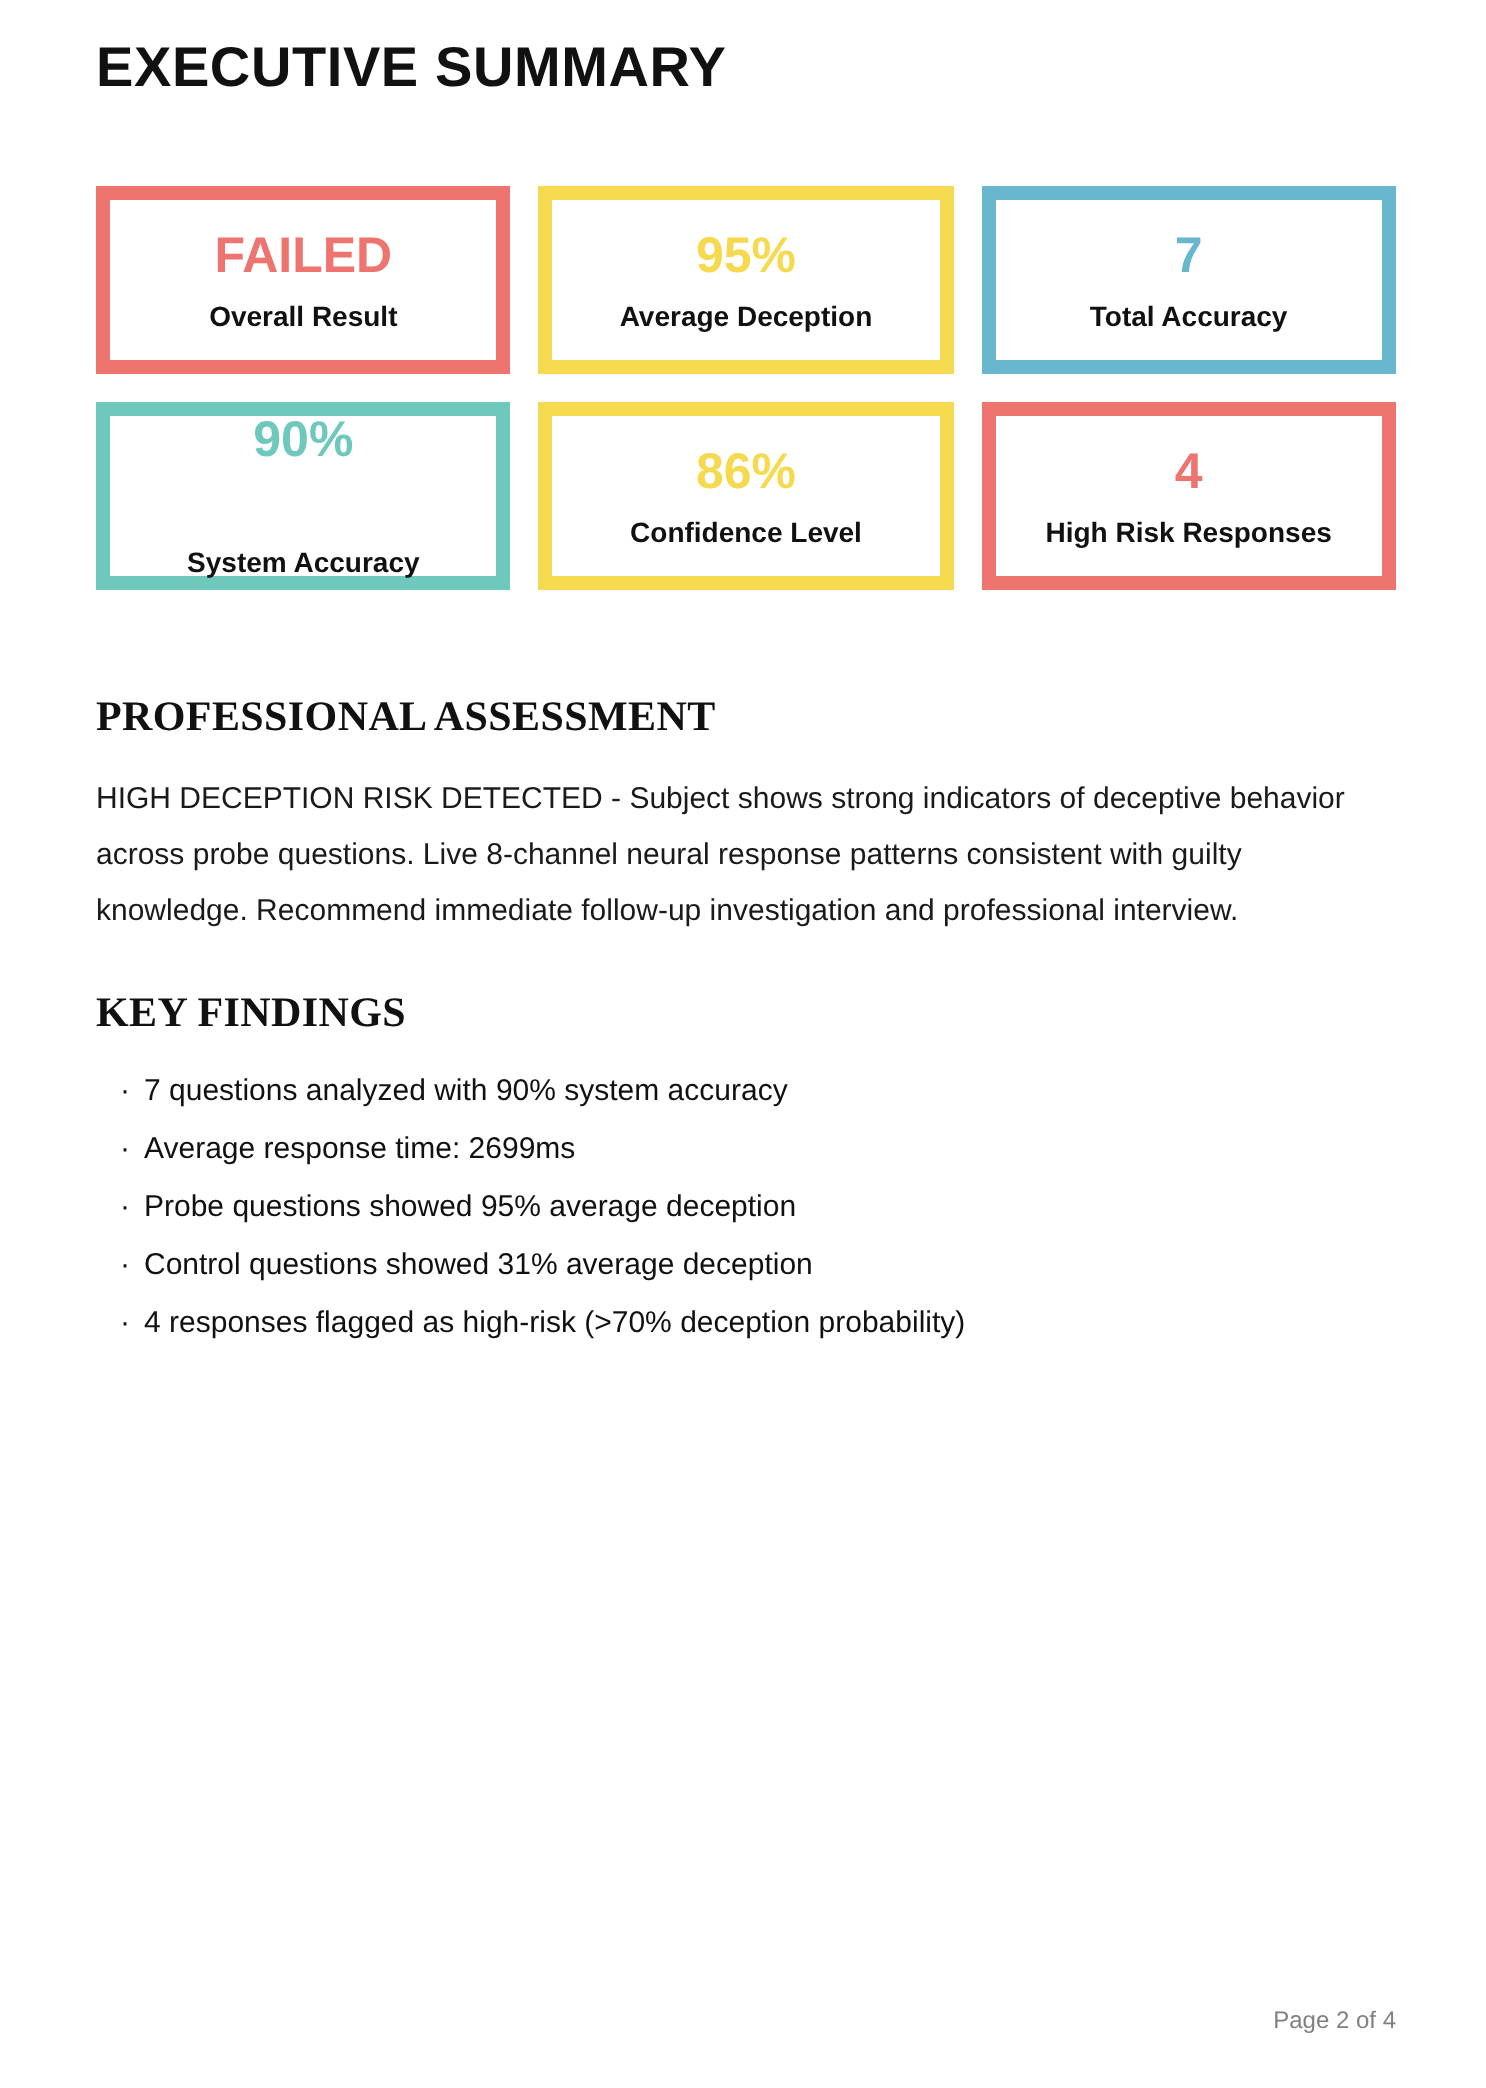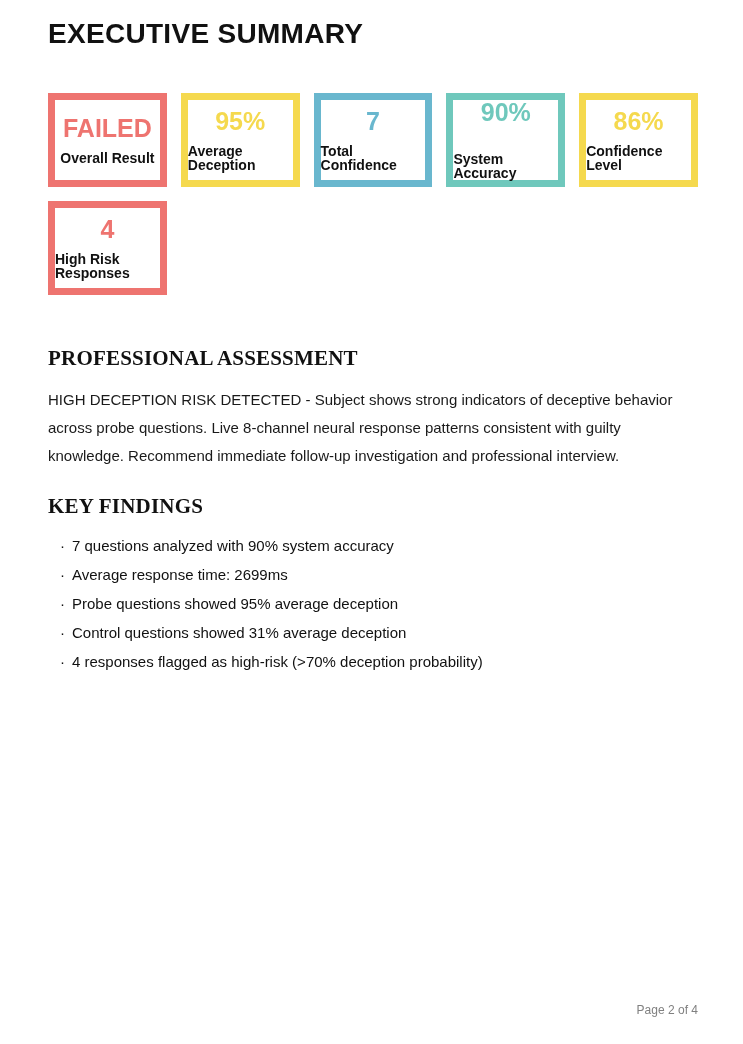--- a/index.html
+++ b/index.html
@@ -20,21 +20,21 @@
   .page-title {
     font-size: 28px;
     font-weight: bold;
     color: #111111;
     margin: 0;
     line-height: 1;
     letter-spacing: 0.3px;
   }
   .cards-grid {
     display: grid;
-    grid-template-columns: repeat(5, 1fr);
+    grid-template-columns: repeat(3, 1fr);
     gap: 14px;
     margin-top: 45px;
   }
   .stat-card {
     height: 94px;
     border: 7px solid #cccccc; 
     background: #ffffff;
     display: flex;
     flex-direction: column;
     align-items: center;
@@ -106,21 +106,21 @@
       <div class="stat-label">Overall Result</div>
     </div>
 
     <div class="stat-card" style="border-color: rgb(245, 217, 78);">
       <div class="stat-value" style="color: rgb(245, 217, 78);">95%</div>
       <div class="stat-label">Average Deception</div>
     </div>
 
     <div class="stat-card" style="border-color: rgb(105, 183, 206);">
       <div class="stat-value" style="color: rgb(105, 183, 206);">7</div>
-      <div class="stat-label">Total Confidence</div>
+      <div class="stat-label">Total Accuracy</div>
     </div>
 
     <div class="stat-card" style="border-color: rgb(111, 200, 188); justify-content: space-between;">
       <div class="stat-value" style="color: rgb(111, 200, 188);">90%</div>
       <div class="stat-label">System Accuracy</div>
     </div>
 
     <div class="stat-card" style="border-color: rgb(245, 217, 78);">
       <div class="stat-value" style="color: rgb(245, 217, 78);">86%</div>
       <div class="stat-label">Confidence Level</div>

